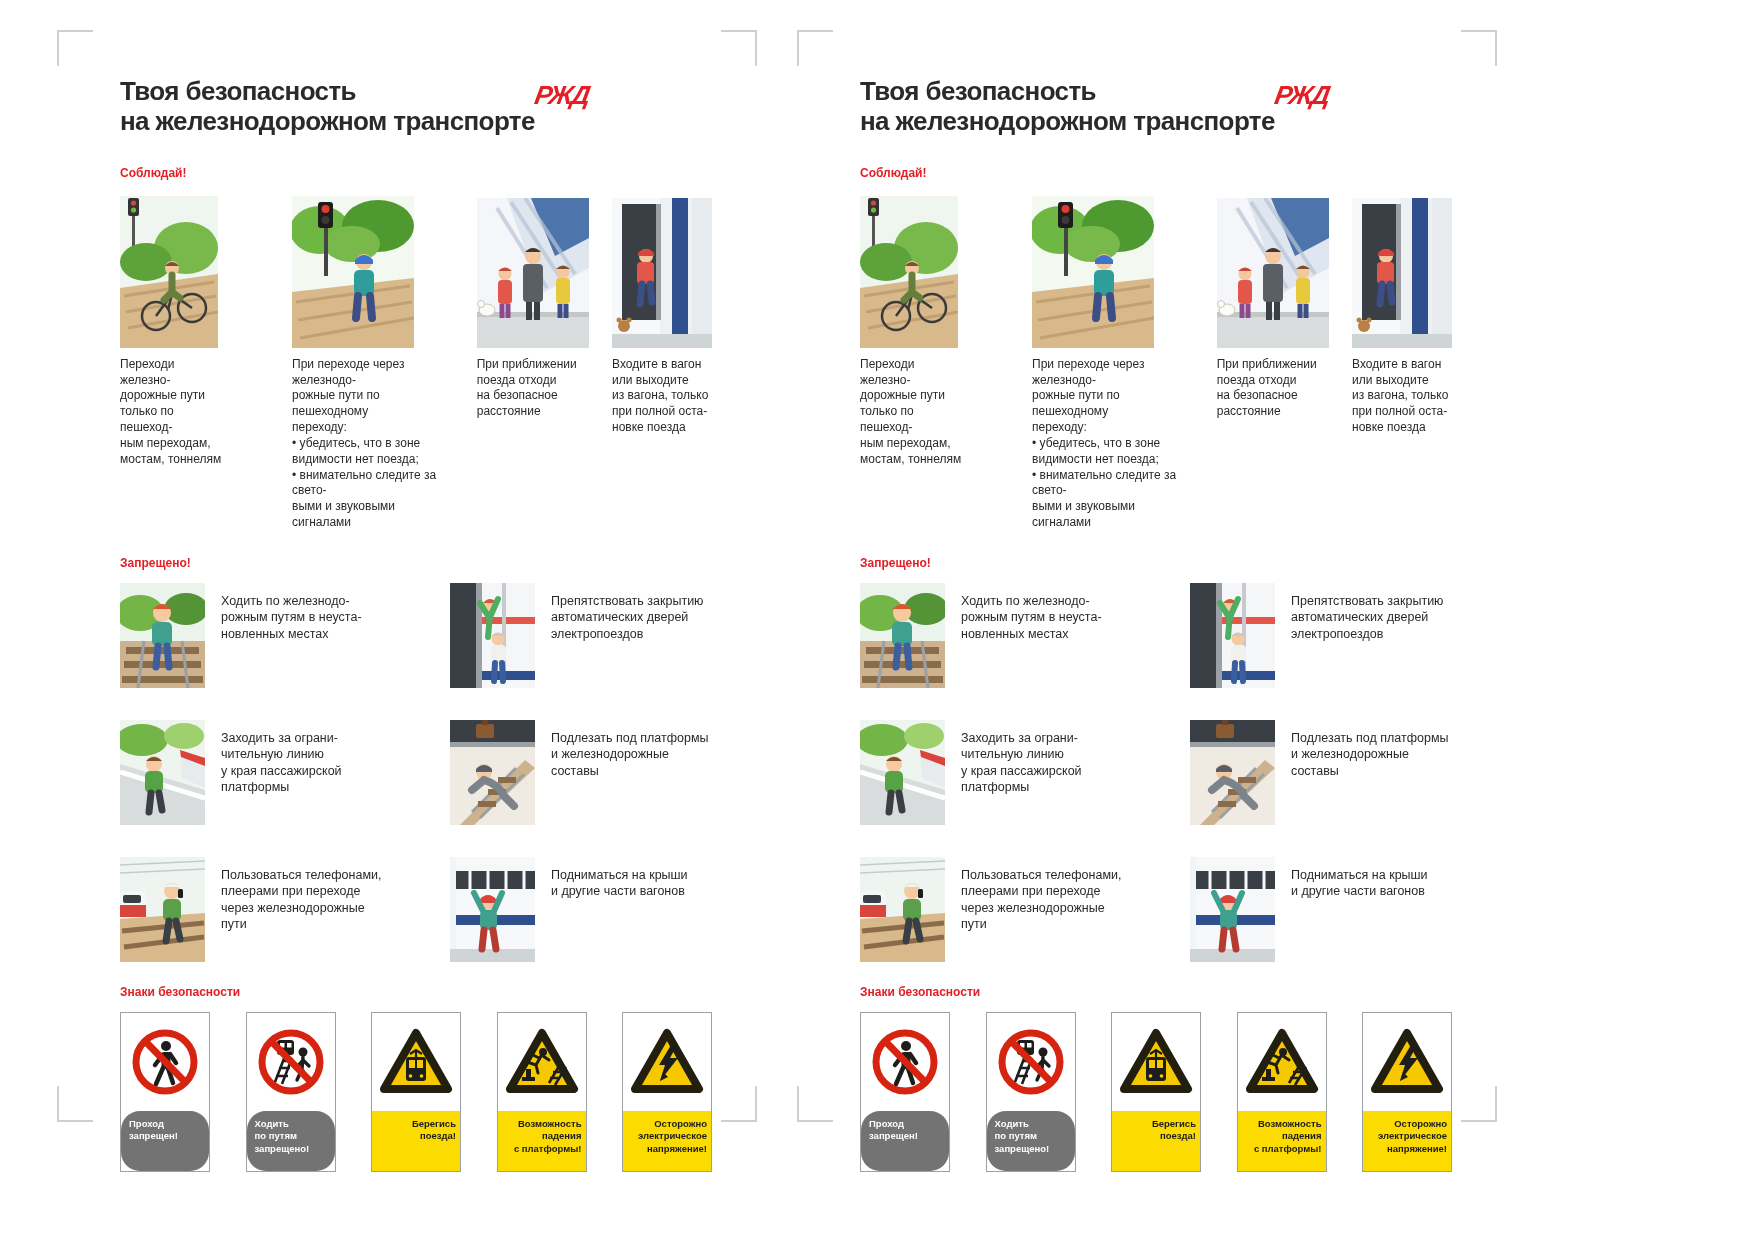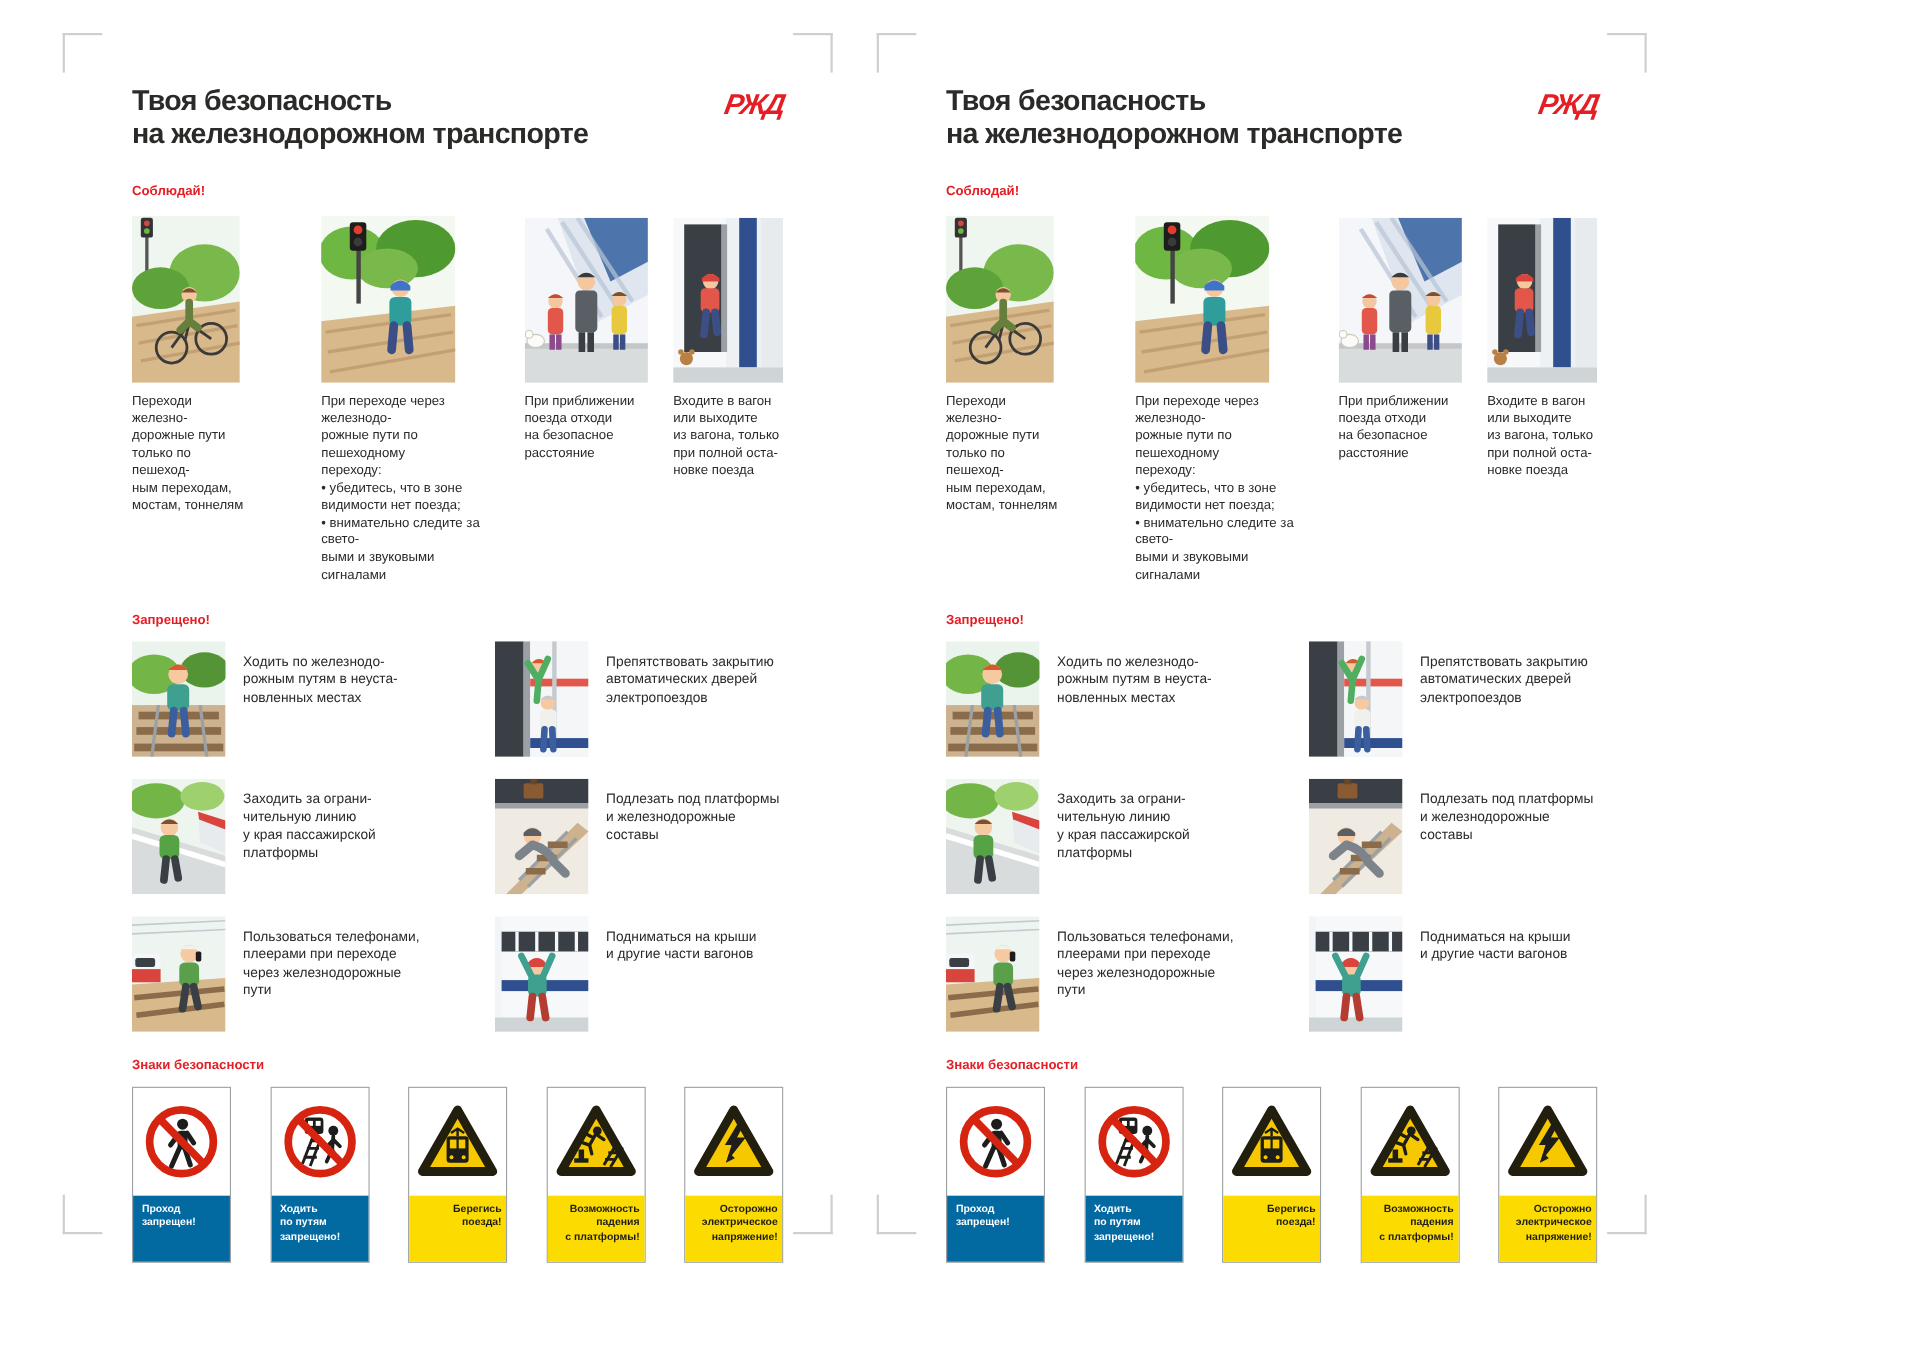--- a/index.html
+++ b/index.html
@@ -5,40 +5,40 @@
   html,body{margin:0;padding:0;background:#ffffff;}
   body{width:1755px;height:1240px;font-family:"Liberation Sans",sans-serif;color:#2b2a29;overflow:hidden;}
   .spread{display:flex;gap:40px;padding:30px 0 0 57px;}
   .sheet{position:relative;width:700px;height:1092px;background:#ffffff;flex:none;}
   .crop{position:absolute;width:34px;height:34px;border-color:#ccd0d2;border-style:solid;}
   .crop.tl{top:0;left:0;border-width:2px 0 0 2px;}
   .crop.tr{top:0;right:0;border-width:2px 2px 0 0;}
   .crop.bl{bottom:0;left:0;border-width:0 0 2px 2px;}
   .crop.br{bottom:0;right:0;border-width:0 2px 2px 0;}
   .content{position:absolute;left:63px;top:46px;width:592px;}
-  .header{display:flex;justify-content:space-between;align-items:flex-start;}
+  .header{display:flex;align-items:flex-start;}
   .title{font-size:26px;font-weight:bold;line-height:1.17;letter-spacing:-0.6px;white-space:pre-line;}
   .logo{color:#e31e24;font-weight:900;font-style:italic;font-size:26px;letter-spacing:-2px;transform:skewX(-10deg);margin-top:4px;}
   .sec-h{color:#e31e24;font-weight:bold;font-size:12px;line-height:1;}
   .sec-h.follow{margin-top:30px;}
   .sec-h.forbid{margin-top:26px;}
   .sec-h.signs{margin-top:24px;}
   .follow-row{display:flex;gap:20px;margin-top:14px;}
   .fc1{width:130px;}.fc2{width:200px;margin-left:45px;}.fc3{width:140px;}.fc4{width:110px;}
   .picbox{height:155px;display:flex;align-items:flex-end;}
   .caption{font-size:12px;line-height:1.32;white-space:pre-line;margin-top:9px;}
-  .forbid-grid{display:grid;grid-template-columns:330px 262px;row-gap:20px;margin-top:14px;}
+  .forbid-grid{display:grid;grid-template-columns:330px 262px;row-gap:32px;margin-top:14px;}
   .fitem{display:flex;gap:16px;align-items:flex-start;}
   .fitem .fpic{width:85px;height:105px;flex:none;}
   .ftext{font-size:12.5px;line-height:1.32;white-space:pre-line;padding-top:10px;font-weight:500;}
   .signs-row{display:flex;justify-content:space-between;margin-top:14px;}
   .sign-card{width:90px;height:160px;border:1px solid #9aa0a3;background:#fff;display:flex;flex-direction:column;box-sizing:border-box;}
   .sign-sym{height:98px;display:flex;align-items:center;justify-content:center;}
   .sign-band{flex:1;padding:7px 4px 4px 8px;font-size:9.5px;font-weight:bold;line-height:1.3;white-space:pre-line;}
-  .band-red{background:#0369a1;color:#ffffff;}
+  .band-red{background:#737373;color:#ffffff;border-radius:19px;}
   .band-yellow{background:#fcdb00;color:#1d1d1b;text-align:right;}
   svg{display:block;}
 </style>
 </head>
 <body>
 
 <div class="spread">
   <div class="sheet">
     <div class="crop tl"></div>
     <div class="crop tr"></div>

